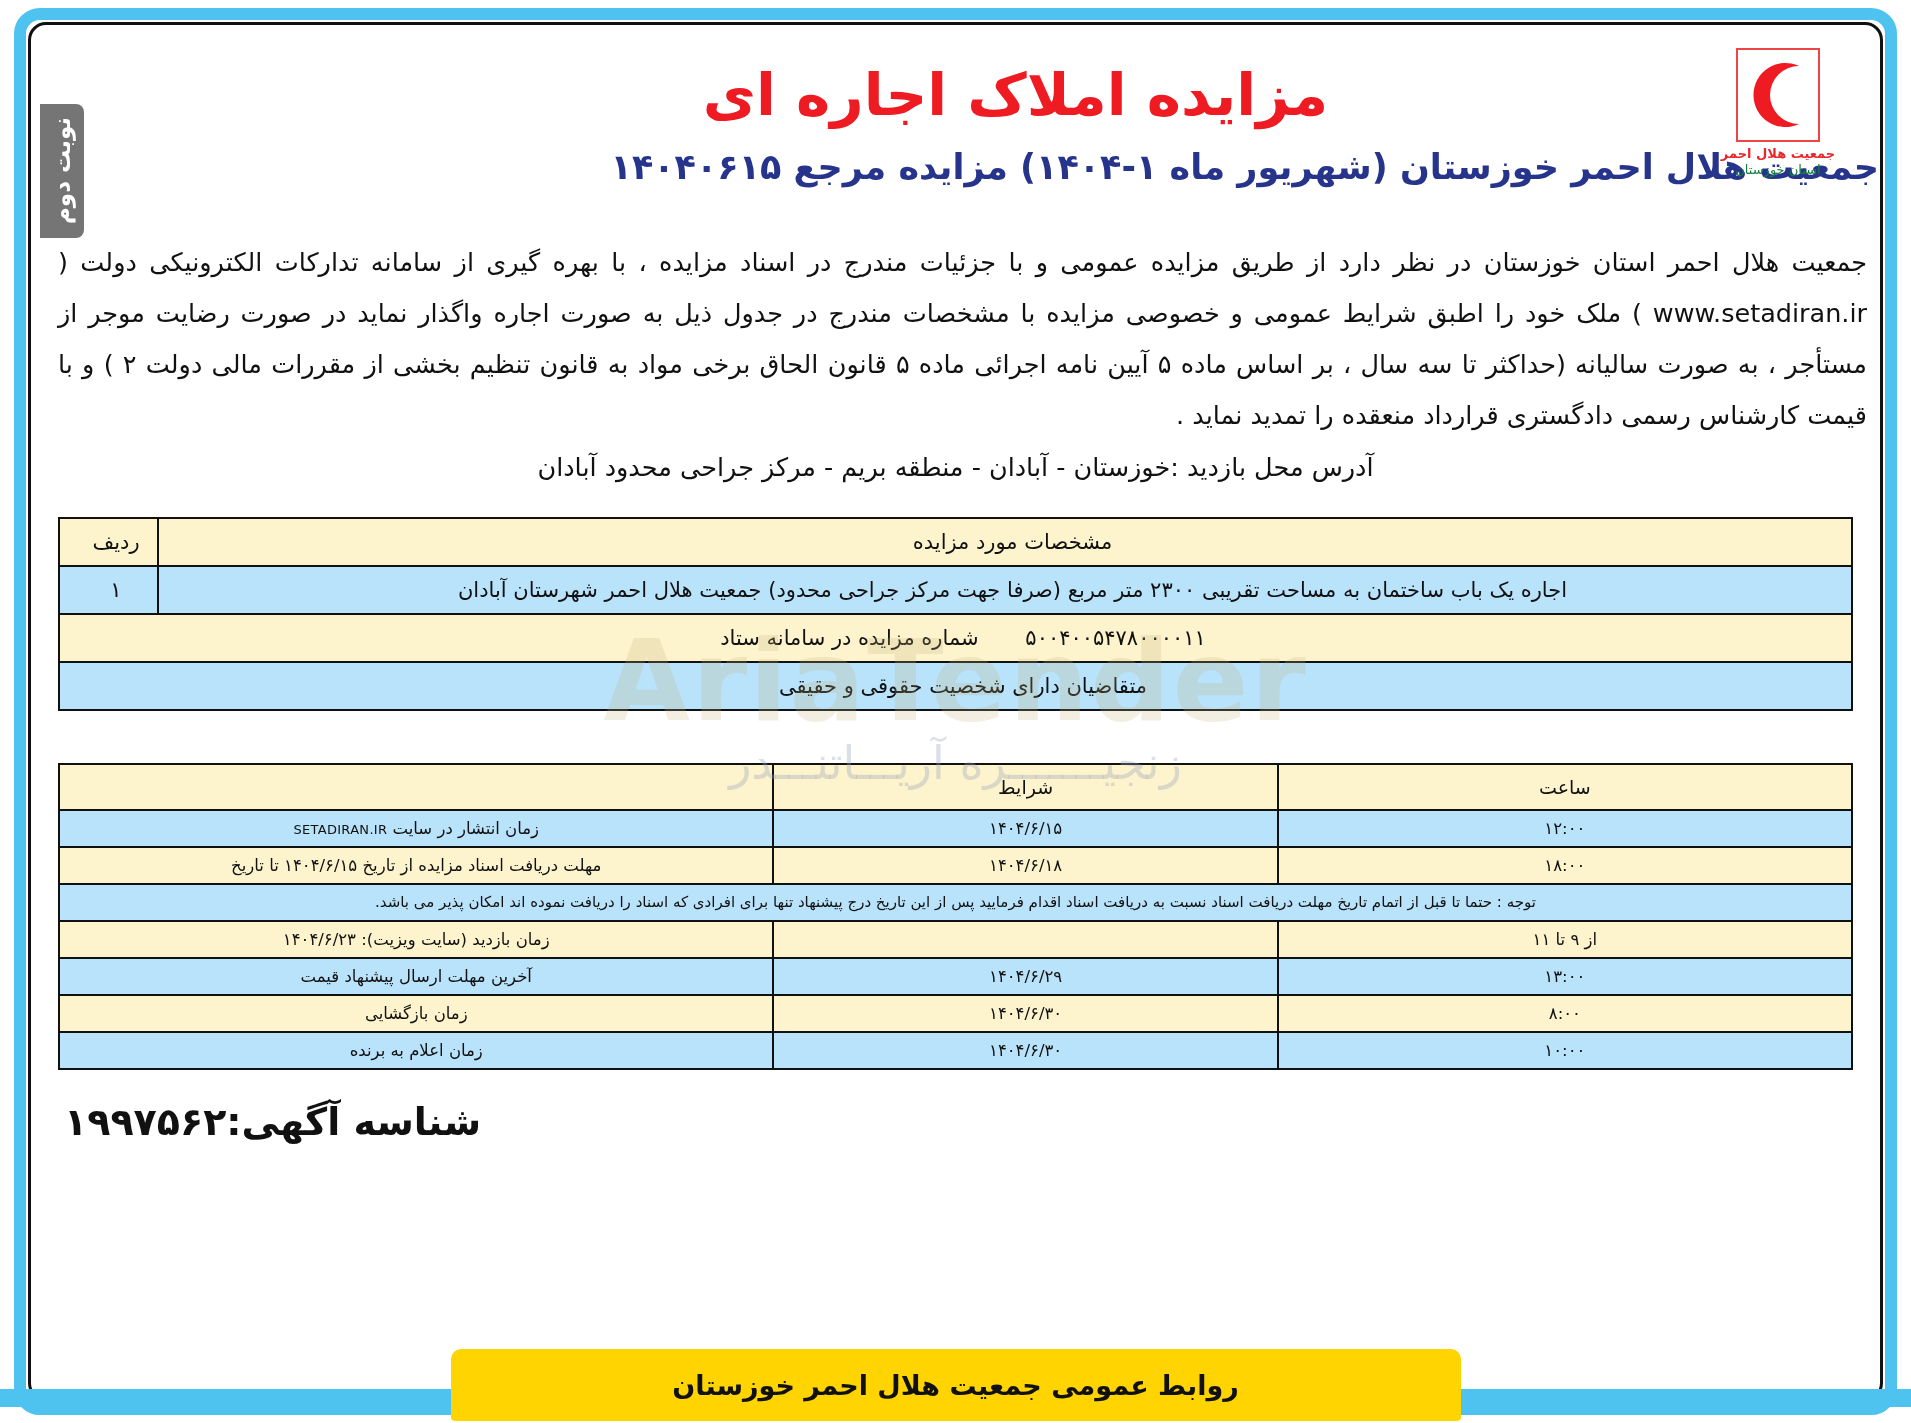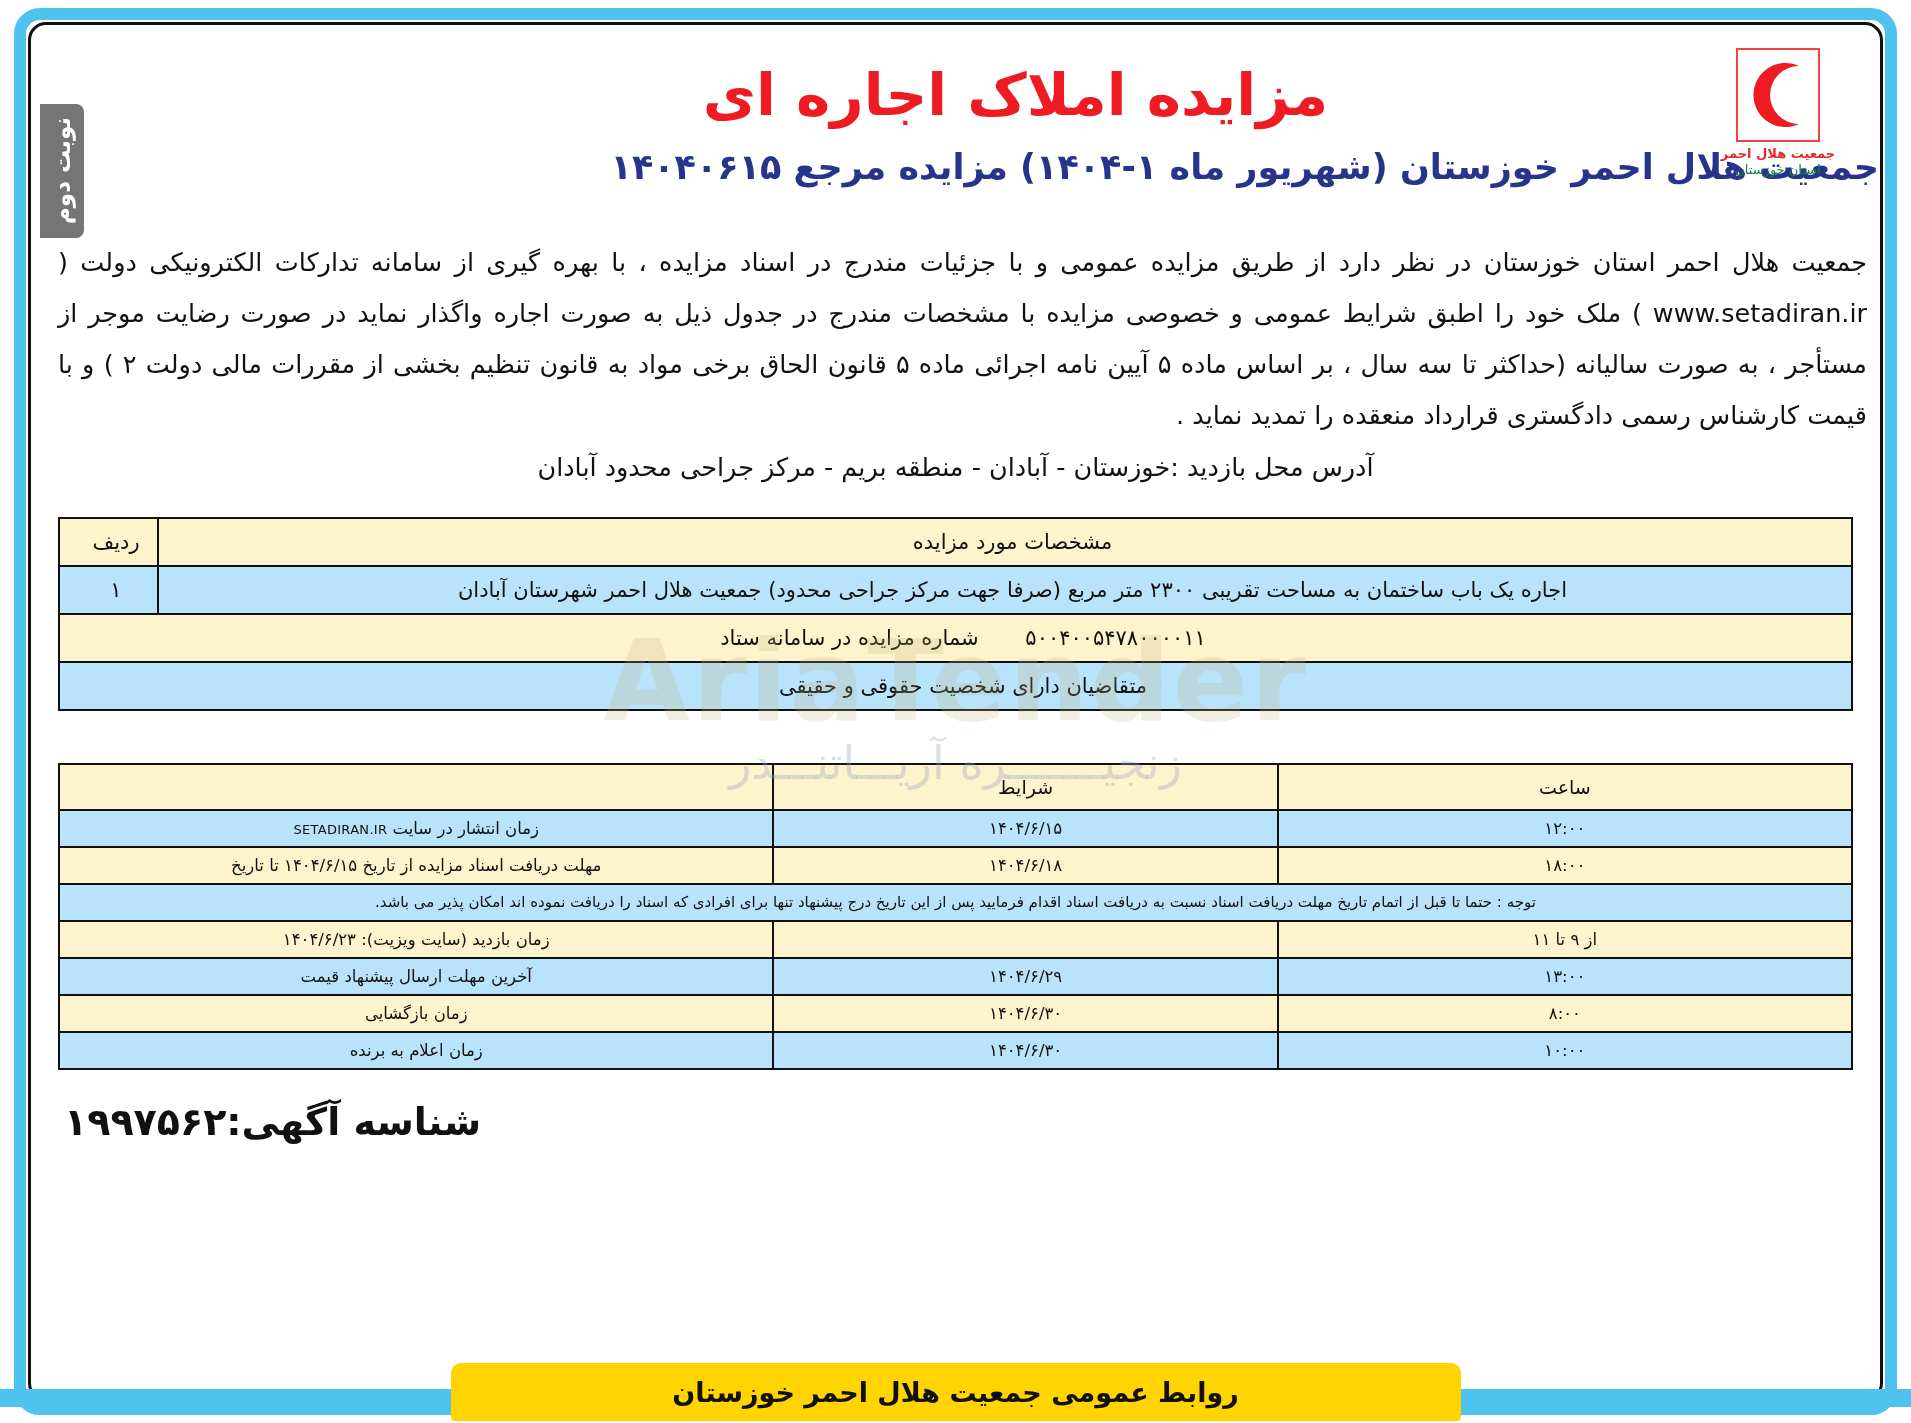--- a/index.html
+++ b/index.html
@@ -184,21 +184,21 @@
   .footer-blue{
     position:absolute;
     left:0;right:0;bottom:16px;
     height:18px;
     background:#4ec3f0;
   }
   .footer-band{
     position:absolute;
     left:50%;transform:translateX(-50%);
     bottom:2px;
-    width:1010px;height:58px;
+    width:1010px;height:72px;
     background:#ffd400;
     border-radius:10px 10px 4px 4px;
     display:flex;align-items:center;justify-content:center;
     color:#111111;font-size:27px;font-weight:bold;
     font-family:"DejaVu Sans",sans-serif;
   }
 
   
   .watermark{
     position:absolute;

